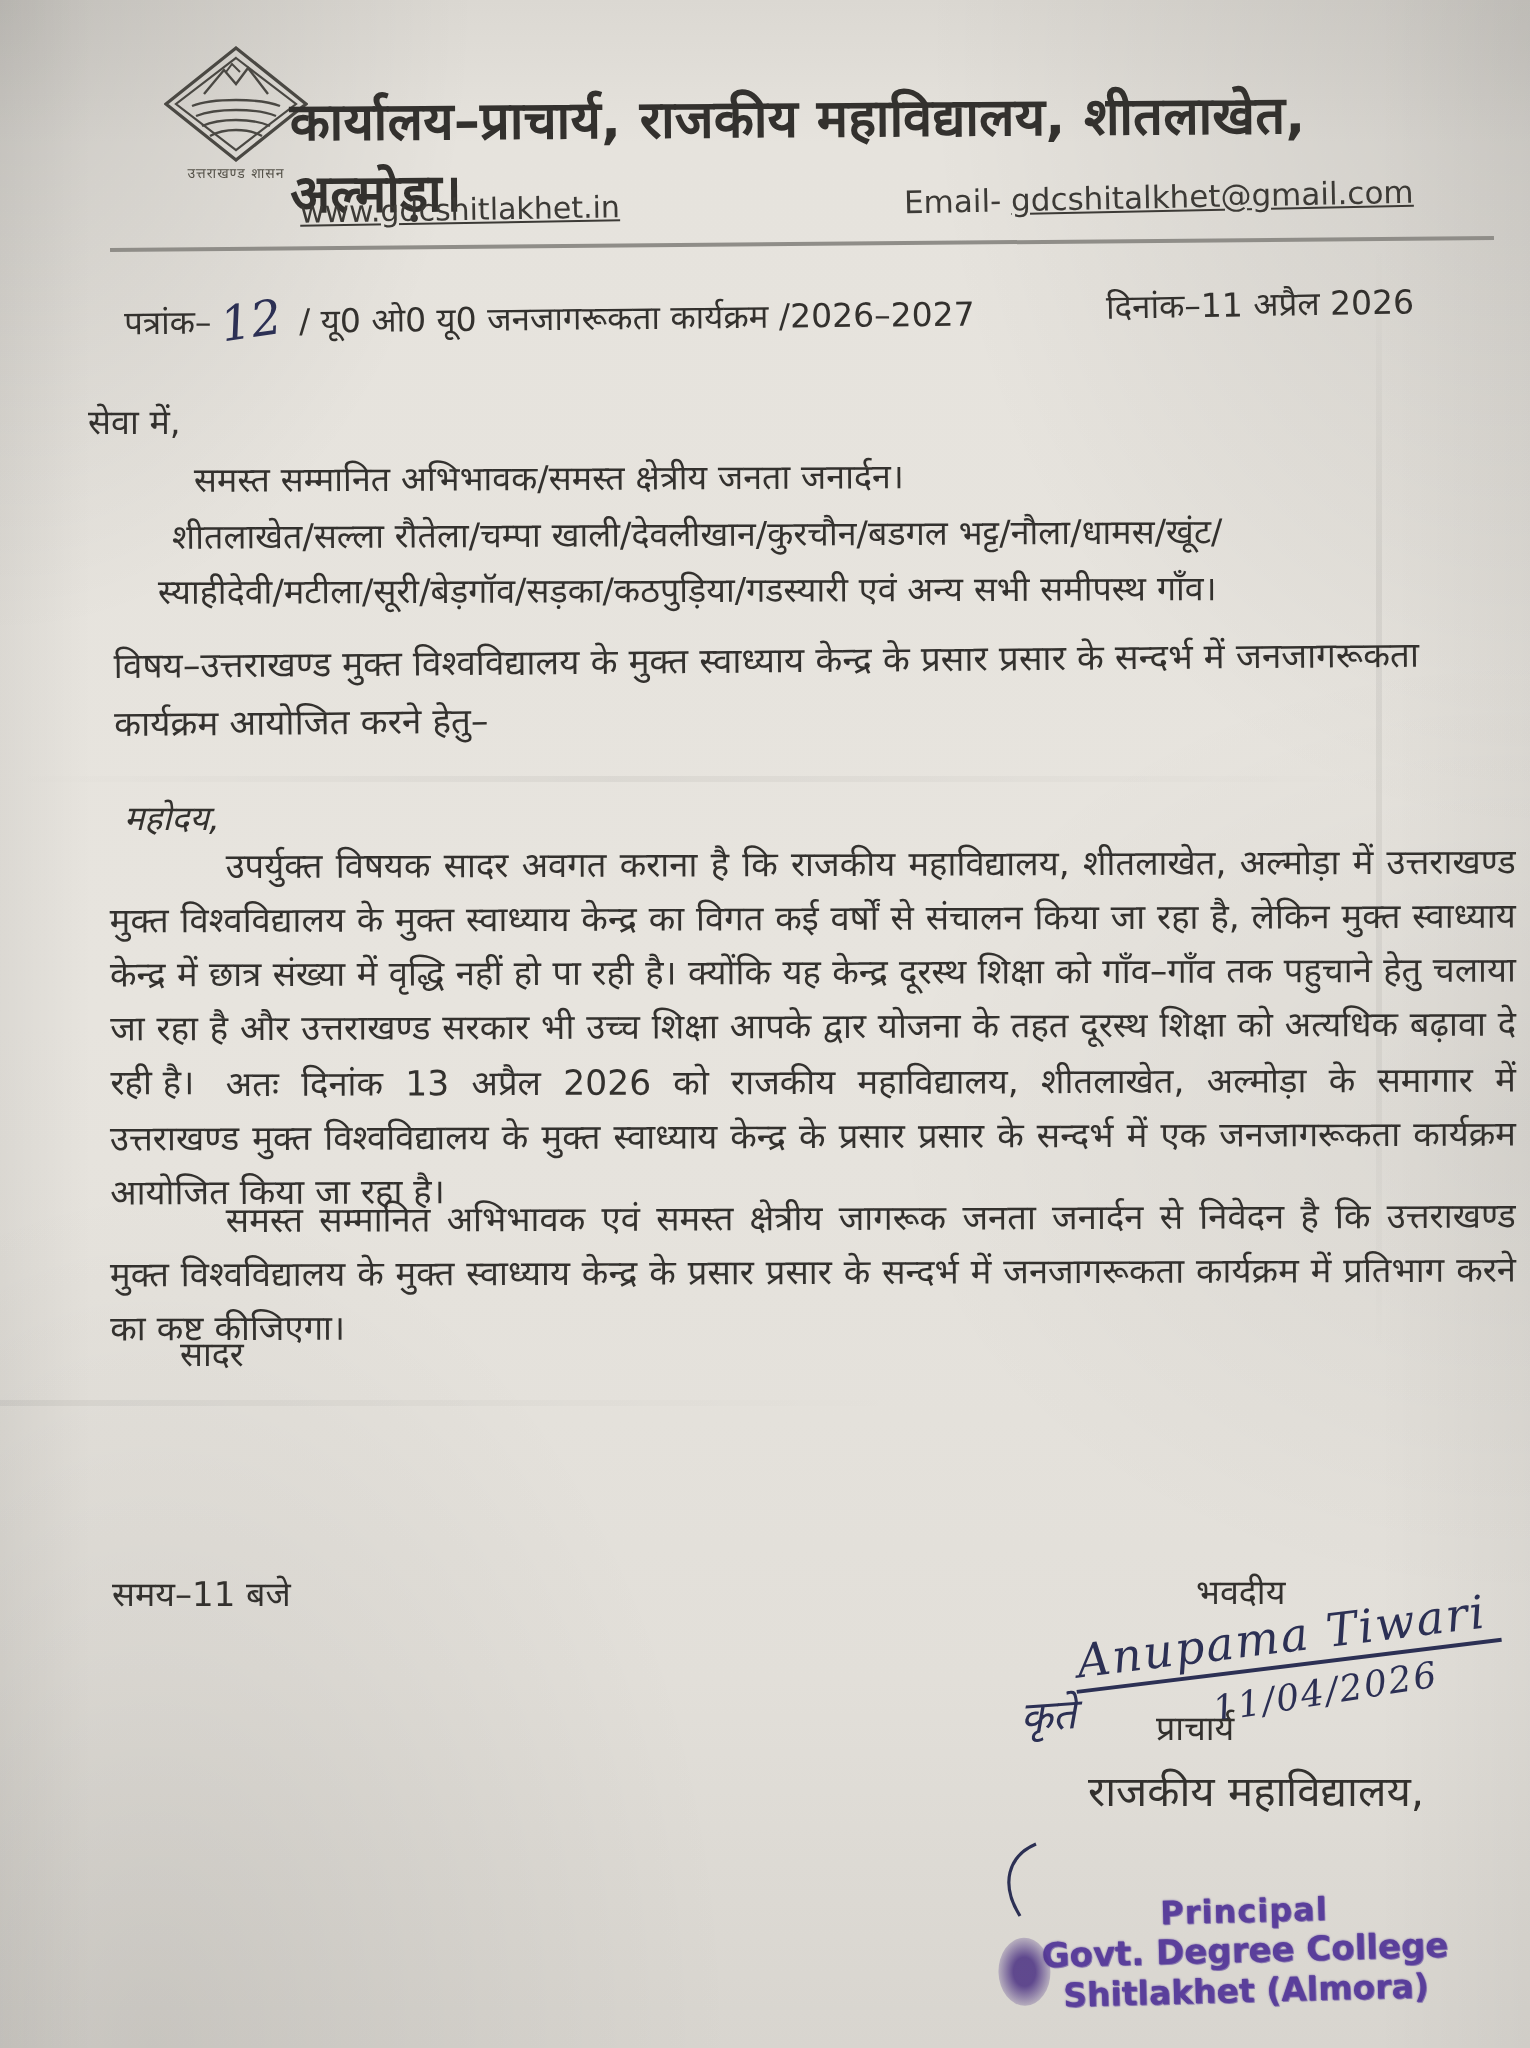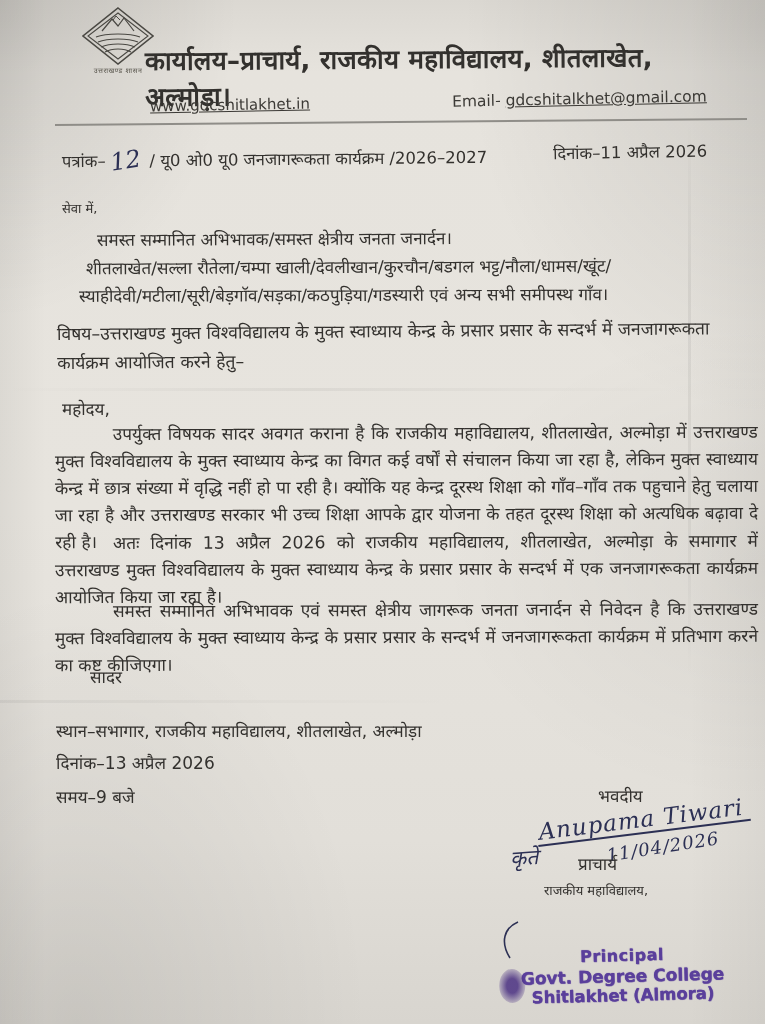--- a/index.html
+++ b/index.html
@@ -23,59 +23,59 @@
   }
   .crease{position:absolute;pointer-events:none;}
   .crease.v1{left:688px;top:120px;width:3px;height:560px;background:linear-gradient(180deg,transparent,rgba(0,0,0,0.06) 30%,rgba(0,0,0,0.05) 70%,transparent);}
   .crease.h1{left:0;top:388px;width:765px;height:3px;background:linear-gradient(90deg,transparent,rgba(0,0,0,0.05) 40%,transparent 90%);}
   .crease.h2{left:0;top:700px;width:765px;height:3px;background:linear-gradient(90deg,rgba(0,0,0,0.05),transparent 60%);}
 
   .abs{position:absolute;}
   .print{color:#33312e;}
 
   
-  .emblem{left:72px;top:7px;width:92px;height:78px;text-align:center;}
+  .emblem{left:72px;top:23px;width:92px;height:78px;text-align:center;}
   .emblem svg{display:block;margin:0 auto;}
   .emblem-caption{font-size:7px;letter-spacing:0.5px;color:#555249;margin-top:1px;white-space:nowrap;}
   .lh-title{left:145px;top:40px;width:585px;font-size:26px;font-weight:bold;letter-spacing:0.2px;transform:rotate(-0.4deg);}
   .lh-web{left:150px;top:96px;font-size:15px;text-decoration:underline;transform:rotate(-1deg);color:#3c3a36;}
   .lh-email{left:452px;top:90px;font-size:15.5px;transform:rotate(-1.2deg);color:#3c3a36;}
   .lh-email .addr{text-decoration:underline;}
   .lh-rule{left:55px;top:121px;width:692px;height:2px;background:#8f8d88;transform:rotate(-0.5deg);}
 
   
   .ref-left{left:62px;top:143px;font-size:16.5px;transform:rotate(-0.6deg);}
   .hw{font-family:"DejaVu Serif","Liberation Serif",serif;color:#2c3054;}
   .ref-num{display:inline-block;font-size:24px;font-style:italic;transform:rotate(-8deg) translateY(2px);margin:0 4px;}
   .ref-date{left:553px;top:140px;font-size:16.5px;transform:rotate(-1deg);}
 
-  .seva{left:62px;top:199px;font-size:13px;}
+  .seva{left:44px;top:199px;font-size:17px;}
   .addr1{left:97px;top:227px;font-size:17px;transform:rotate(-0.3deg);}
   .addr2{left:86px;top:255px;font-size:17px;transform:rotate(-0.3deg);}
   .addr3{left:79px;top:283px;font-size:17px;transform:rotate(-0.2deg);}
 
   .subject{left:57px;top:317px;width:700px;font-size:17.5px;line-height:29px;transform:rotate(-0.5deg);}
-  .greet{left:62px;top:397px;font-size:17px;}
+  .greet{left:62px;top:397px;font-size:17px;font-style:italic;}
 
   .para{left:55px;width:703px;font-size:17.3px;line-height:27px;text-align:justify;text-indent:58px;transform:rotate(-0.2deg);}
   .p1{top:420px;}
   .p2{top:529px;}
   .p3{top:597px;}
 
   .saadar{left:90px;top:665px;font-size:17px;text-align:center;}
   .ev-place{left:56px;top:719px;font-size:17px;}
   .ev-date{left:56px;top:751px;font-size:17px;}
   .ev-time{left:56px;top:785px;font-size:17px;}
   .bhavadiya{left:598px;top:784px;font-size:17px;}
 
   .sig-name{left:536px;top:806px;font-size:23px;font-style:italic;transform:rotate(-7deg);border-bottom:2px solid #2c3054;padding:0 6px 0 2px;letter-spacing:1px;}
   .sig-date{left:606px;top:836px;font-size:18px;font-style:italic;transform:rotate(-9deg);letter-spacing:1px;}
   .sig-krite{left:510px;top:843px;font-size:21px;font-style:italic;transform:rotate(-4deg);}
   .sig-desig{left:578px;top:852px;font-size:17px;}
-  .sig-org1{left:544px;top:881px;font-size:13px;}
+  .sig-org1{left:544px;top:881px;font-size:21px;}
   .sig-org2{left:550px;top:911px;font-size:17.5px;}
   .stray{left:496px;top:920px;color:#2c3054;}
 
   
   .stamp{
     left:505px;top:946px;width:235px;
     color:#5a3f9b;text-align:center;font-weight:bold;
     transform:rotate(-1.5deg);
     text-shadow:0 0 1px rgba(90,63,155,0.9),0.5px 0.5px 0 rgba(90,63,155,0.55);
     line-height:20px;
@@ -130,23 +130,21 @@
 
   <div class="abs subject">विषय–उत्तराखण्ड मुक्त विश्वविद्यालय के मुक्त स्वाध्याय केन्द्र के प्रसार प्रसार के सन्दर्भ में जनजागरूकता कार्यक्रम आयोजित करने हेतु–</div>
   <div class="abs greet">महोदय,</div>
 
   <div class="abs para p1">उपर्युक्त विषयक सादर अवगत कराना है कि राजकीय महाविद्यालय, शीतलाखेत, अल्मोड़ा में उत्तराखण्ड मुक्त विश्वविद्यालय के मुक्त स्वाध्याय केन्द्र का विगत कई वर्षों से संचालन किया जा रहा है, लेकिन मुक्त स्वाध्याय केन्द्र में छात्र संख्या में वृद्धि नहीं हो पा रही है। क्योंकि यह केन्द्र दूरस्थ शिक्षा को गाँव–गाँव तक पहुचाने हेतु चलाया जा रहा है और उत्तराखण्ड सरकार भी उच्च शिक्षा आपके द्वार योजना के तहत दूरस्थ शिक्षा को अत्यधिक बढ़ावा दे रही है।</div>
   <div class="abs para p2">अतः दिनांक 13 अप्रैल 2026 को राजकीय महाविद्यालय, शीतलाखेत, अल्मोड़ा के समागार में उत्तराखण्ड मुक्त विश्वविद्यालय के मुक्त स्वाध्याय केन्द्र के प्रसार प्रसार के सन्दर्भ में एक जनजागरूकता कार्यक्रम आयोजित किया जा रहा है।</div>
   <div class="abs para p3">समस्त सम्मानित अभिभावक एवं समस्त क्षेत्रीय जागरूक जनता जनार्दन से निवेदन है कि उत्तराखण्ड मुक्त विश्वविद्यालय के मुक्त स्वाध्याय केन्द्र के प्रसार प्रसार के सन्दर्भ में जनजागरूकता कार्यक्रम में प्रतिभाग करने का कष्ट कीजिएगा।</div>
 
   <div class="abs saadar">सादर</div>
 
-  <div class="abs ev-place">स्थान–सभागार, राजकीय महाविद्यालय, शीतलाखेत, अल्मोड़ा</div>
-  <div class="abs ev-date">दिनांक–13 अप्रैल 2026</div>
-  <div class="abs ev-time">समय–9 बजे</div>
+  <div class="abs ev-time">समय–11 बजे</div>
 
   <div class="abs bhavadiya">भवदीय</div>
   <div class="abs hw sig-name">Anupama Tiwari</div>
   <div class="abs hw sig-date">11/04/2026</div>
   <div class="abs hw sig-krite">कृते</div>
   <div class="abs sig-desig">प्राचार्य</div>
   <div class="abs sig-org1">राजकीय महाविद्यालय,</div>
   <div class="abs stray">
     <svg width="30" height="40" viewBox="0 0 30 40">
       <path d="M22,2 C8,8 4,22 14,38" fill="none" stroke="#2c3054" stroke-width="1.6"></path>

